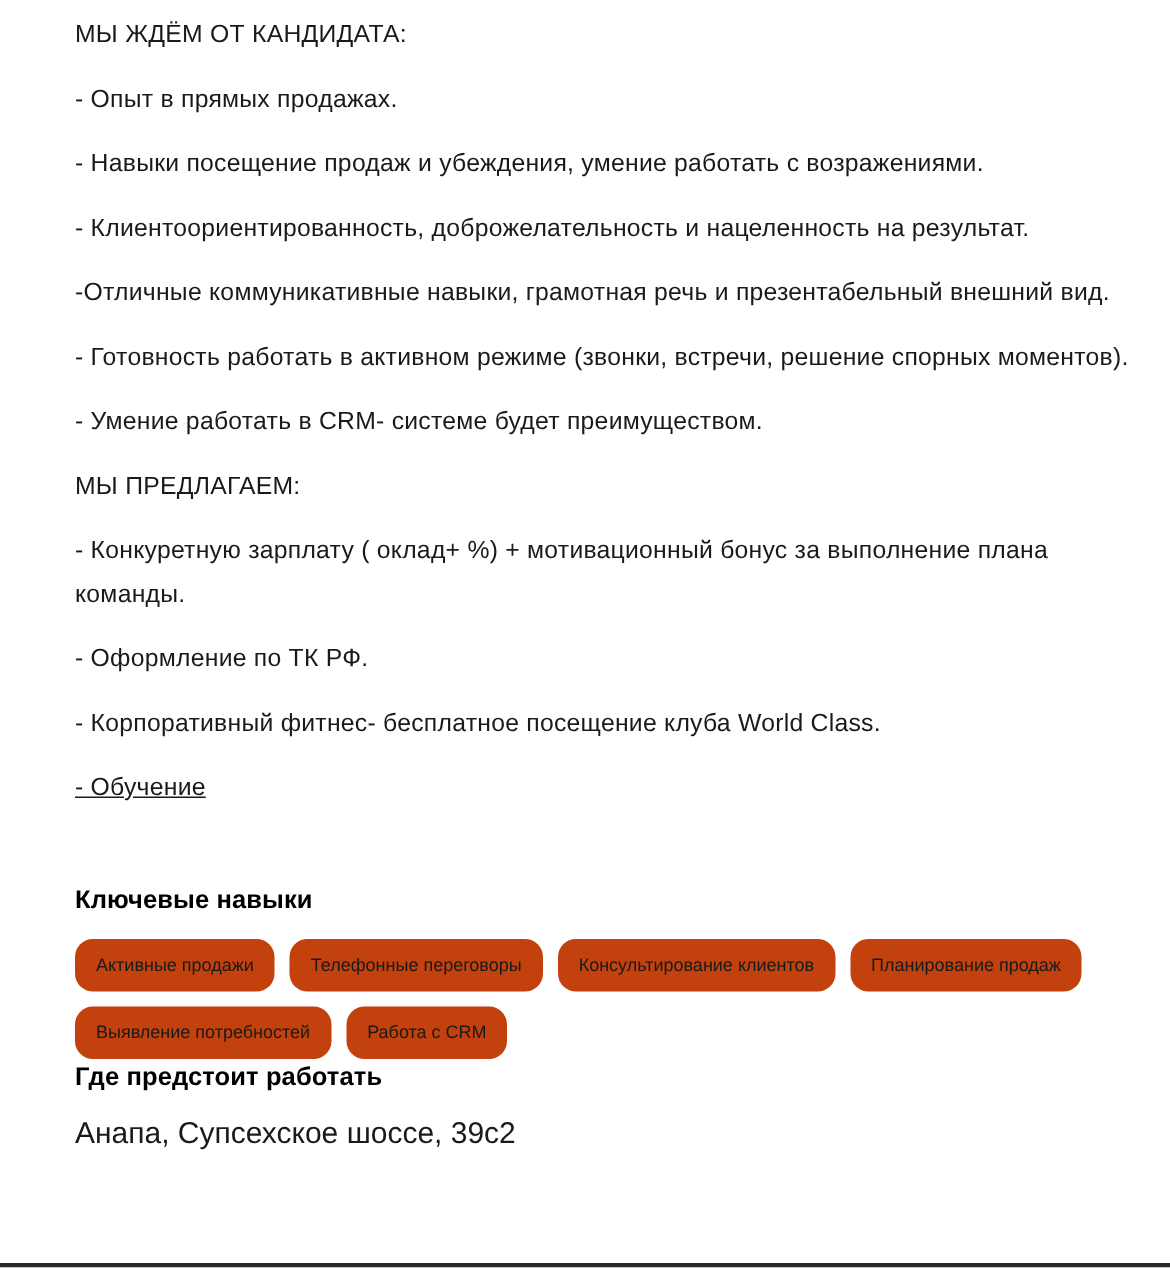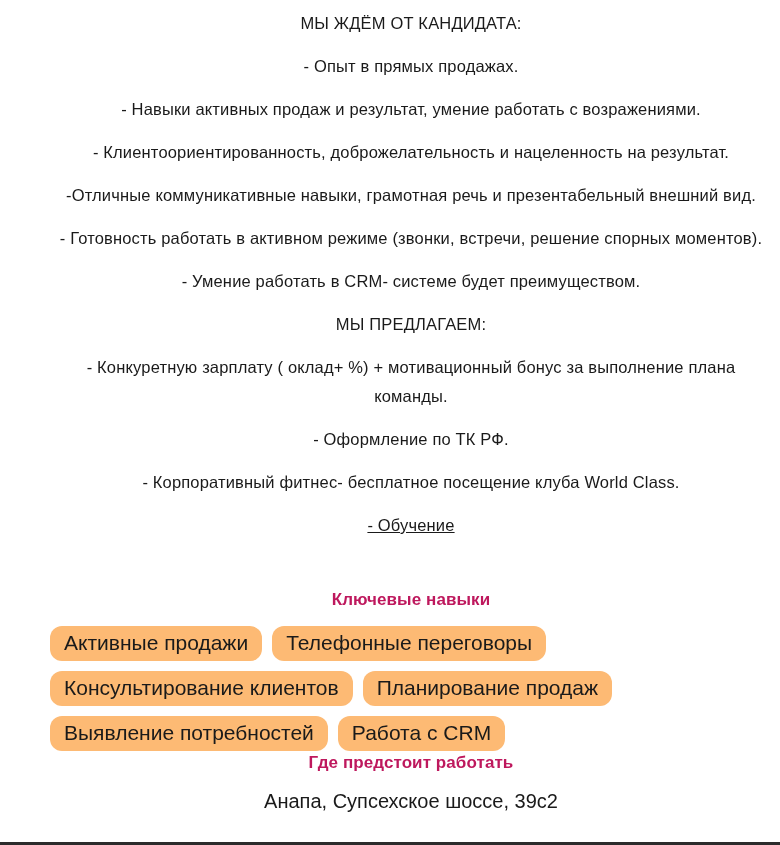--- a/index.html
+++ b/index.html
@@ -15,21 +15,20 @@
     overflow: hidden;
     position: relative;
   }
 
   .page {
     position: relative;
     width: 780px;
     height: 845px;
     box-sizing: border-box;
     padding: 0 8px 0 50px;
-    text-align: center;
   }
 
   
   .description {
     padding-top: 9px;
   }
 
   .desc-p {
     margin: 0 0 0px 0;
     font-size: 16.5px;
@@ -54,40 +53,40 @@
     margin-top: 48px;
   }
 
   .section-place {
   }
 
   .section-title {
     font-size: 17px;
     font-weight: 700;
     line-height: 24px;
-    color: #be185d;
+    color: #000000;
     margin: 0 0 14px 0;
     letter-spacing: 0.005em;
   }
 
   
   .tag-list {
     display: flex;
     flex-wrap: wrap;
     gap: 10px 10px;
     max-width: 700px;
   }
 
   .tag {
     display: inline-flex;
     align-items: center;
-    background: #fdba74;
+    background: #c2410c;
     border-radius: 12px;
     padding: 7px 14px 8px 14px;
-    font-size: 21px;
+    font-size: 12px;
     line-height: 20px;
     color: #1a1a1a;
     white-space: nowrap;
     cursor: pointer;
     user-select: none;
   }
 
   
   .address {
     font-size: 20px;
@@ -107,21 +106,21 @@
   }
 </style>
 </head>
 <body>
 
 <div class="page">
 
   <div class="description">
     <p class="desc-p">МЫ ЖДЁМ ОТ КАНДИДАТА:</p>
     <p class="desc-p">- Опыт в прямых продажах.</p>
-    <p class="desc-p">- Навыки активных продаж и результат, умение работать с возражениями.</p>
+    <p class="desc-p">- Навыки посещение продаж и убеждения, умение работать с возражениями.</p>
     <p class="desc-p">- Клиентоориентированность, доброжелательность и нацеленность на результат.</p>
     <p class="desc-p">-Отличные коммуникативные навыки, грамотная речь и презентабельный внешний вид.</p>
     <p class="desc-p">- Готовность работать в активном режиме (звонки, встречи, решение спорных моментов).</p>
     <p class="desc-p">- Умение работать в CRM- системе будет преимуществом.</p>
     <p class="desc-p">МЫ ПРЕДЛАГАЕМ:</p>
     <p class="desc-p">- Конкуретную зарплату ( оклад+ %) + мотивационный бонус за выполнение плана команды.</p>
     <p class="desc-p">- Оформление по ТК РФ.</p>
     <p class="desc-p">- Корпоративный фитнес- бесплатное посещение клуба World Class.</p>
     <p class="desc-p">- Обучение</p>
   </div>

